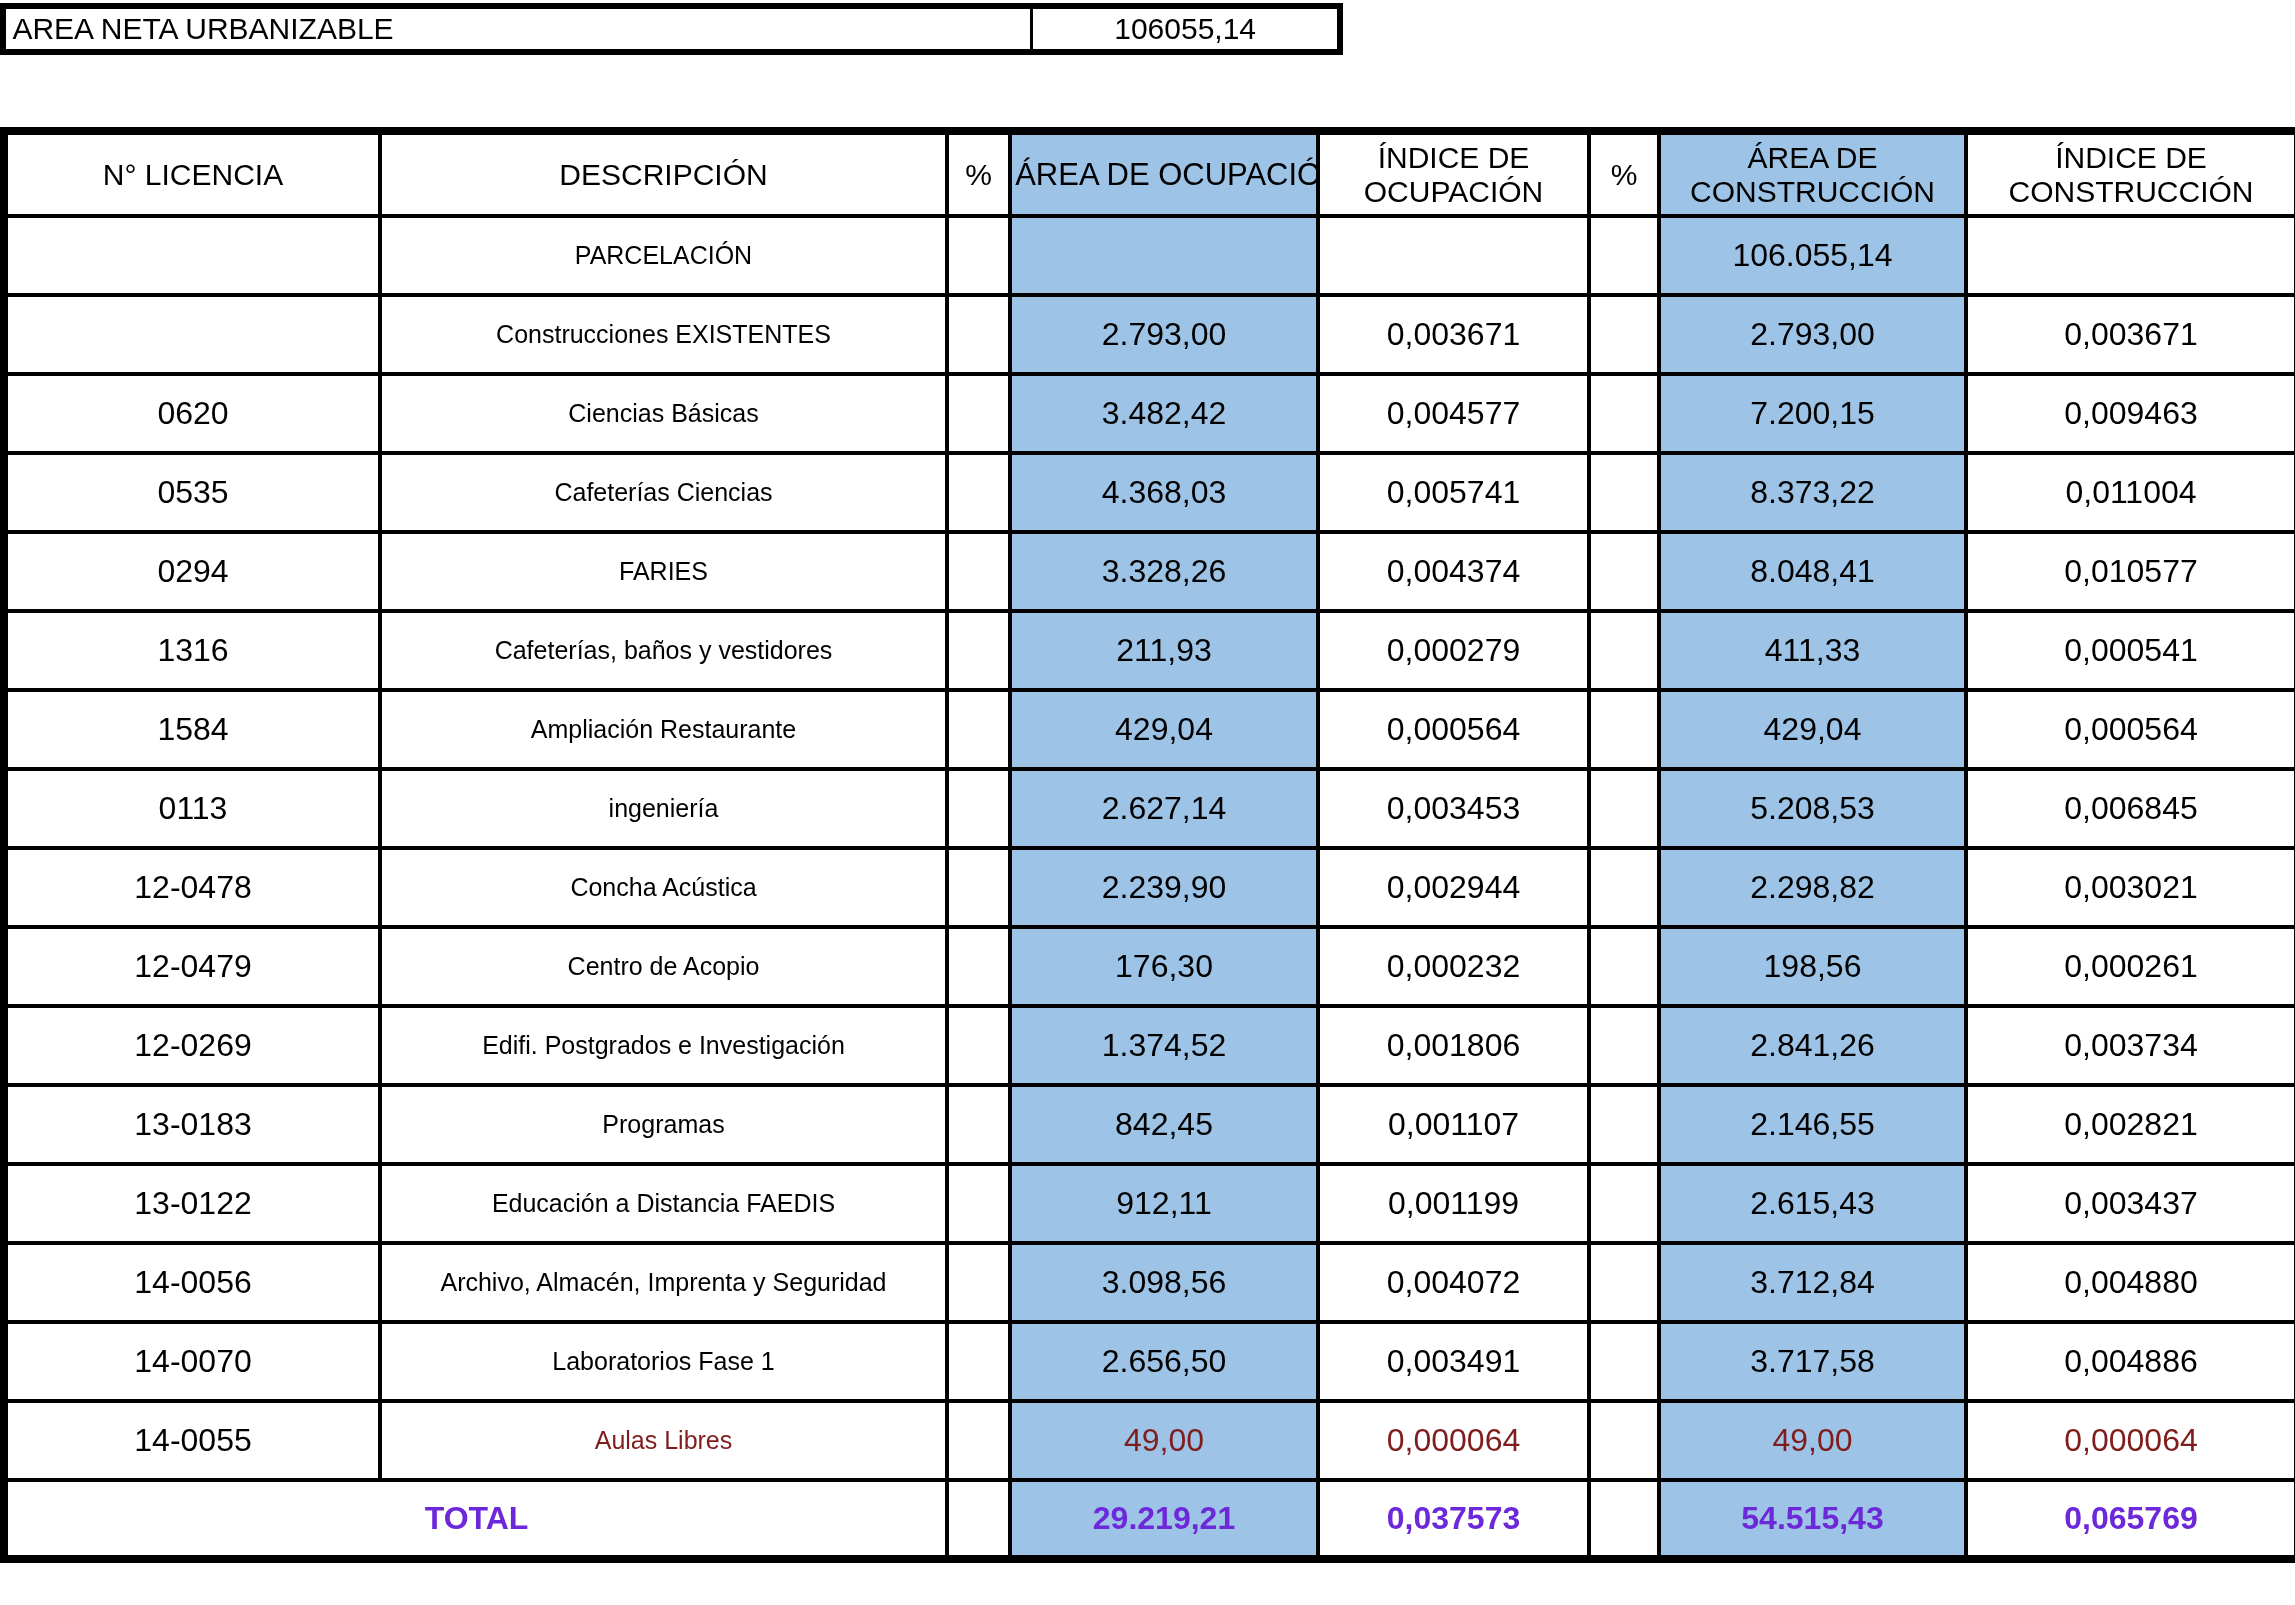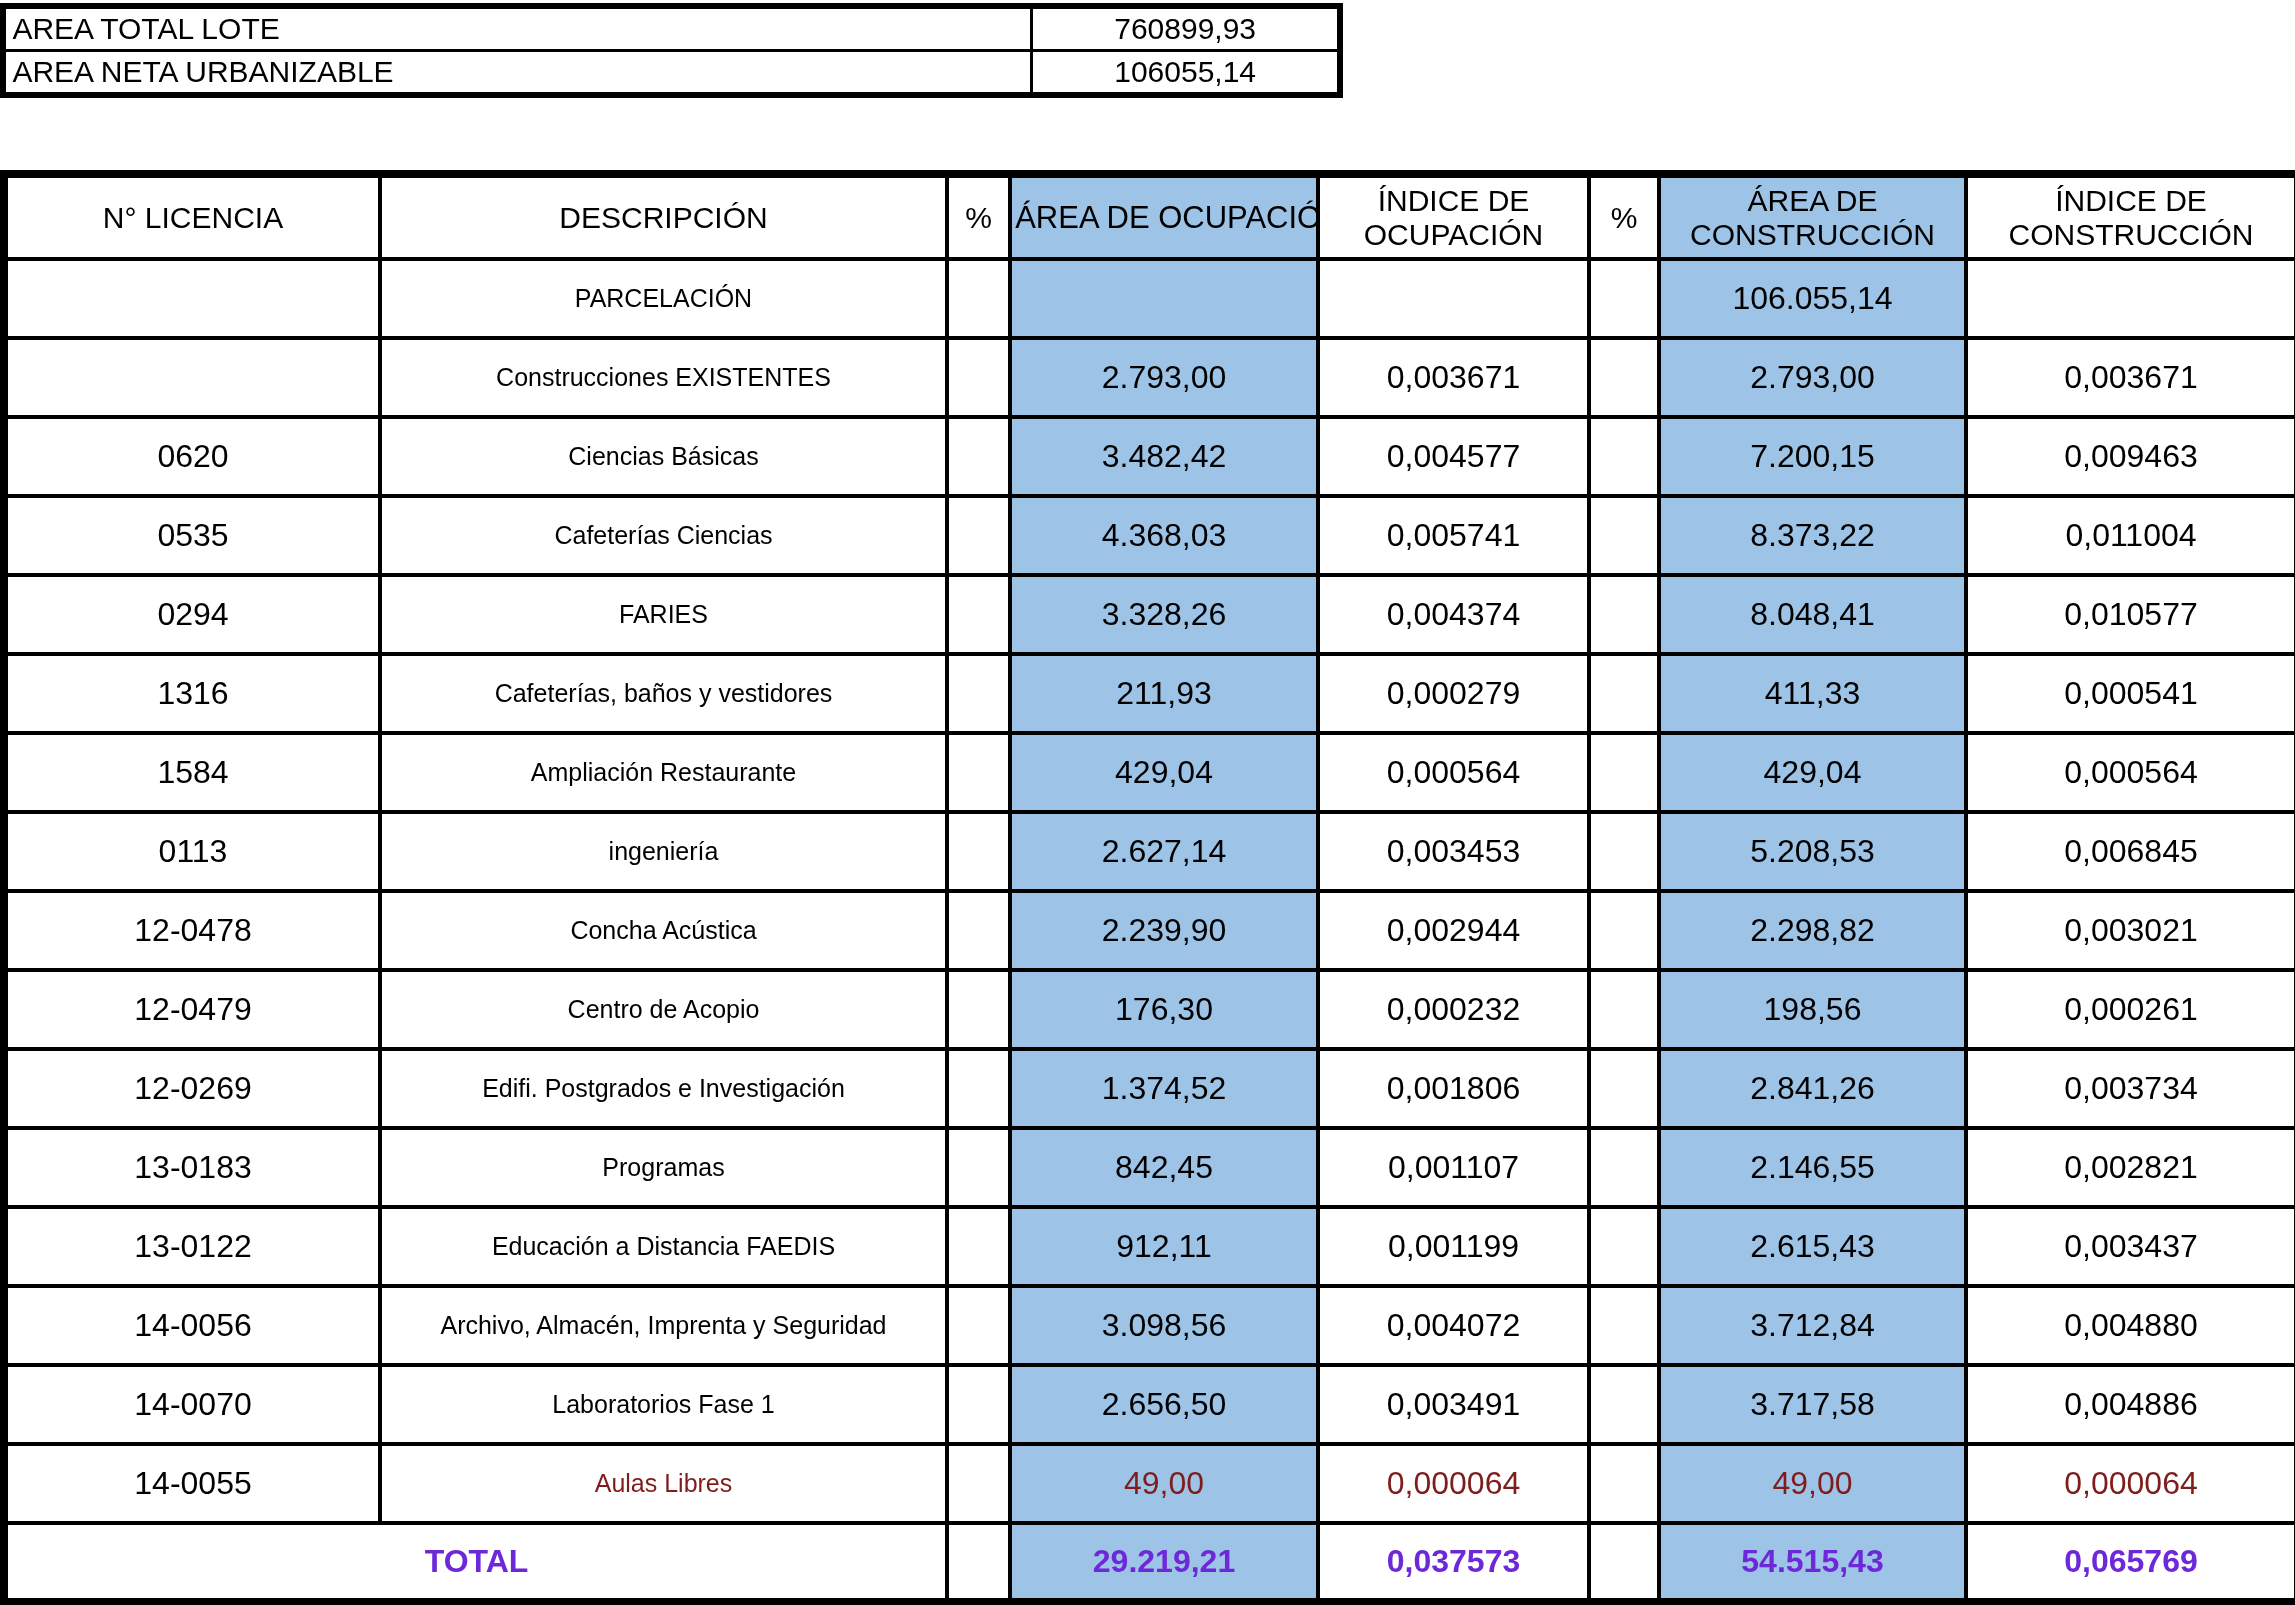--- a/index.html
+++ b/index.html
@@ -55,24 +55,20 @@
 </style>
 </head>
 <body>
 
 <table class="summary">
   <colgroup>
       <col style="width:1028px">
       <col style="width:308px">
     </colgroup>
   <tbody>
-      <tr>
-    <td class="lbl">AREA TOTAL LOTE</td>
-    <td class="val">760899,93</td>
-  </tr>
   <tr>
     <td class="lbl">AREA NETA URBANIZABLE</td>
     <td class="val">106055,14</td>
   </tr>
 </tbody>
   </table>
 
 <table class="main">
   <colgroup>
     <col style="width:376px">

